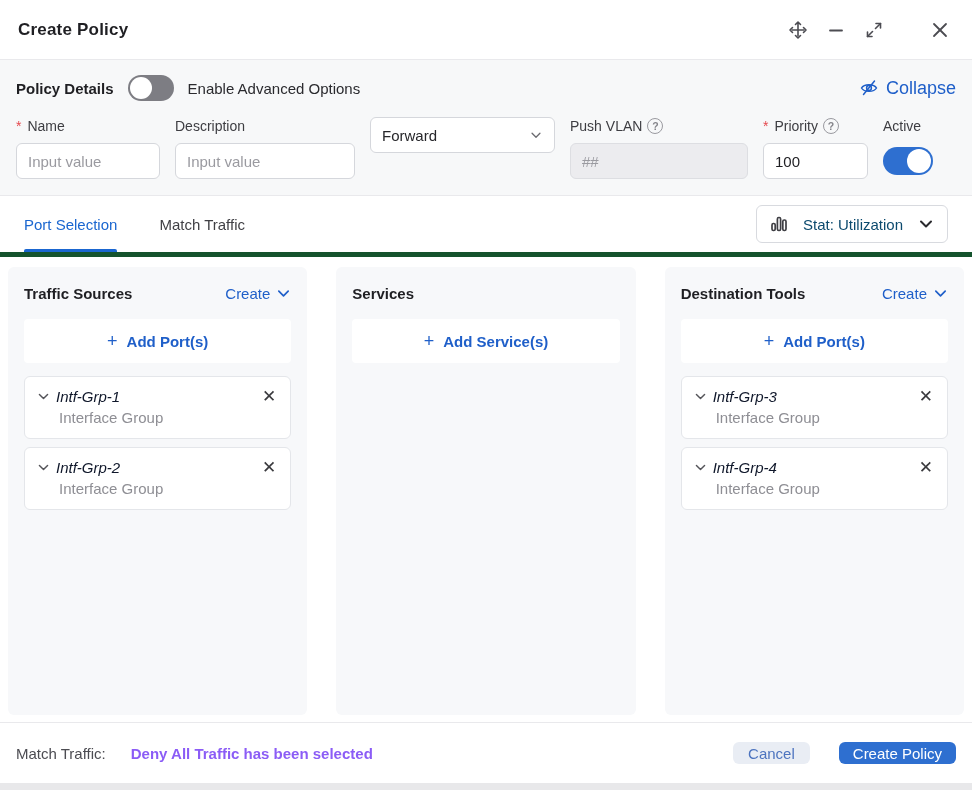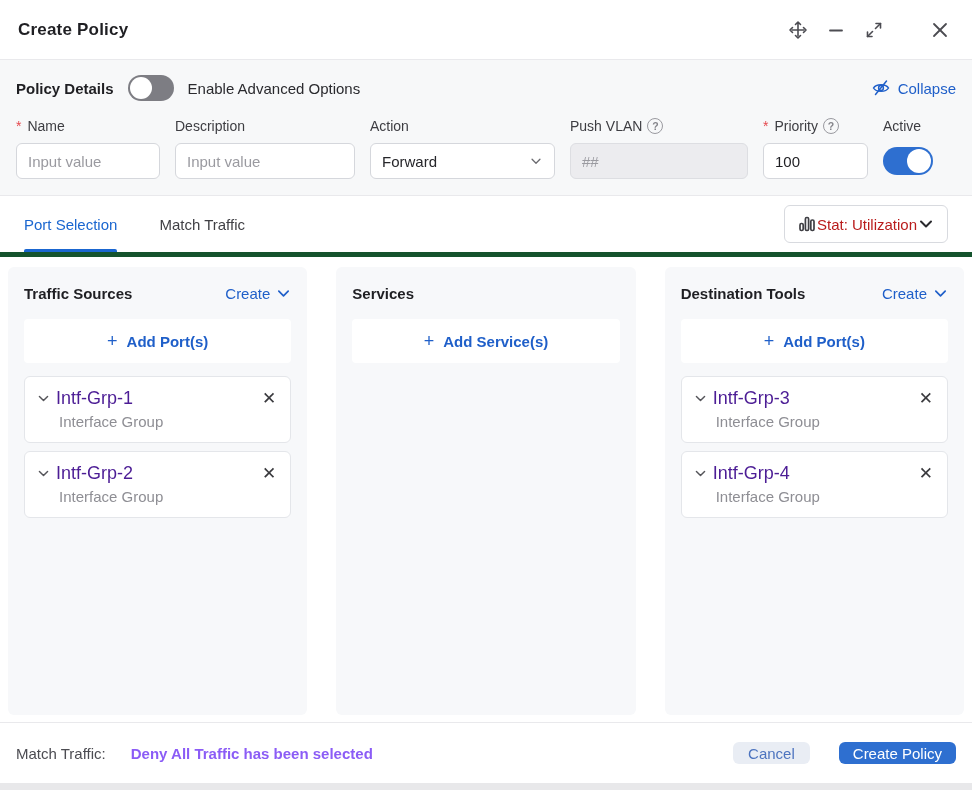--- a/index.html
+++ b/index.html
@@ -40,21 +40,21 @@
   }
   .toggle .knob {
     width: 22px; height: 22px; border-radius: 50%; background: #fff;
     position: absolute; top: 2px; left: 2px;
   }
   .toggle.on { background: #2e6fd0; }
   .toggle.on .knob { left: auto; right: 2px; }
   .pd-enable-label { font-size: 15px; color: #2a2a2e; }
   .collapse-link {
     margin-left: auto; display: flex; align-items: center; gap: 7px;
-    color: #1f5fc9; font-size: 15px; cursor: pointer;
+    color: #1f5fc9; font-size: 18px; cursor: pointer;
   }
 
   .pd-fields { display: flex; margin-top: 14px; gap: 15px; }
   .field { display: flex; flex-direction: column; }
   .field-label {
     font-size: 14px; color: #3d3d42; margin-bottom: 9px; height: 17px;
     display: flex; align-items: center; gap: 5px; white-space: nowrap;
   }
   .field-label.required::before { content: "*"; color: #e5484d; margin-right: 1px; }
   .help-circle {
@@ -90,22 +90,22 @@
   }
   .tab { font-size: 15px; color: #3f3f44; margin-right: 42px; position: relative;
     height: 56px; display: flex; align-items: center; cursor: pointer; }
   .tab.active { color: #1a66d0; }
   .tab.active::after {
     content: ""; position: absolute; left: 0; right: 0; bottom: 0;
     height: 3px; background: #1a66d0; border-radius: 2px 2px 0 0;
   }
   .stat-btn {
     margin-left: auto; height: 38px; border: 1px solid #d8dadf; border-radius: 6px;
-    background: #fff; display: flex; align-items: center; gap: 1px; padding: 0 13px;
-    font-size: 15px; color: #b91c1c; cursor: pointer;
+    background: #fff; display: flex; align-items: center; gap: 15px; padding: 0 13px;
+    font-size: 15px; color: #0c4a6e; cursor: pointer;
   }
   .stat-btn .chev { color: #2a2a2e; }
 
   
   .content { flex: 1; background: #fff; padding: 10px 8px 0 8px; }
   .panels { display: flex; gap: 29px; height: 448px; }
   .panel {
     flex: 1; background: #f7f8fa; border-radius: 6px; padding: 15px 16px;
     display: flex; flex-direction: column;
   }
@@ -124,21 +124,21 @@
     margin-bottom: 13px; font-family: inherit;
   }
   .add-btn .plus { font-size: 18px; font-weight: 400; line-height: 1; }
   .card-list { display: flex; flex-direction: column; gap: 8px; }
   .card {
     background: #fff; border: 1px solid #e4e6ea; border-radius: 6px;
     padding: 11px 12px 12px 12px;
   }
   .card-row1 { display: flex; align-items: center; }
   .card-chev { color: #55555a; display: flex; margin-right: 6px; }
-  .card-name { font-size: 18px; color: #4c1d95; flex: 1; }
+  .card-name { font-size: 15px; color: #0f172a; flex: 1; font-style: italic; }
   .card-x {
     background: none; border: none; color: #3a3a3e; font-size: 17px; line-height: 1;
     cursor: pointer; font-family: inherit; padding: 0 2px;
   }
   .card-sub { font-size: 15px; color: #8e8e94; margin: 4px 0 0 22px; }
 
   
   .footer {
     flex: 0 0 61px; border-top: 1px solid #e9e9ec; background: #fff;
     display: flex; align-items: center; padding: 0 16px; gap: 20px;
@@ -220,23 +220,20 @@
           </span>
         <input type="text" placeholder="Input value" style="">
       </div>
       <div class="field f-desc">
         <span class="field-label">
             <span>Description</span>
           </span>
         <input type="text" placeholder="Input value" style="">
       </div>
       <div class="field f-action">
-        <span class="field-label">
-            <span>Action</span>
-          </span>
         <div class="select-box">
           <span class="sel-value">Forward</span>
           <span style="display:flex;color:#6b6b70;">
             <svg width="14" height="14" viewBox="0 0 16 16" fill="none" stroke="currentColor" stroke-width="1.5" stroke-linecap="round" stroke-linejoin="round">
                 <polyline points="3.5,6 8,10.5 12.5,6"></polyline>
               </svg>
           </span>
         </div>
       </div>
       <div class="field f-push">

